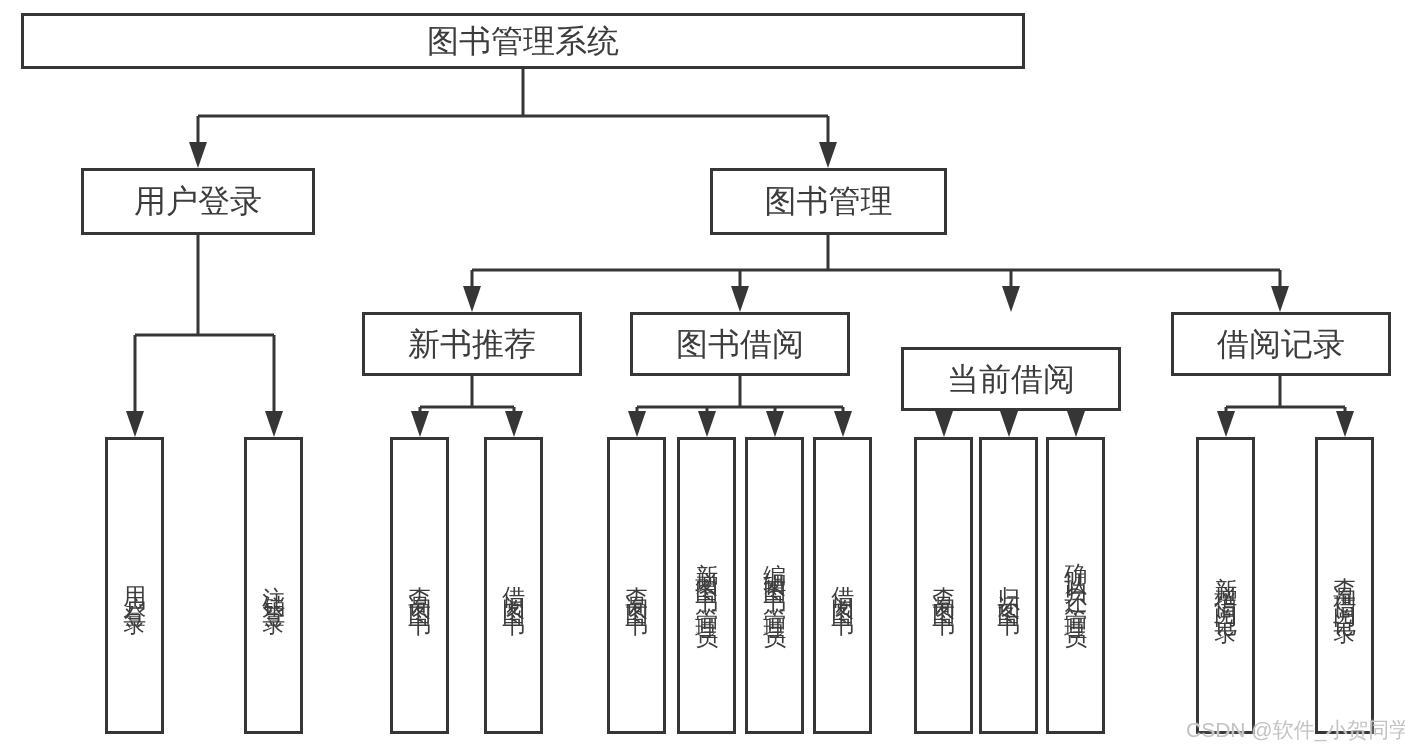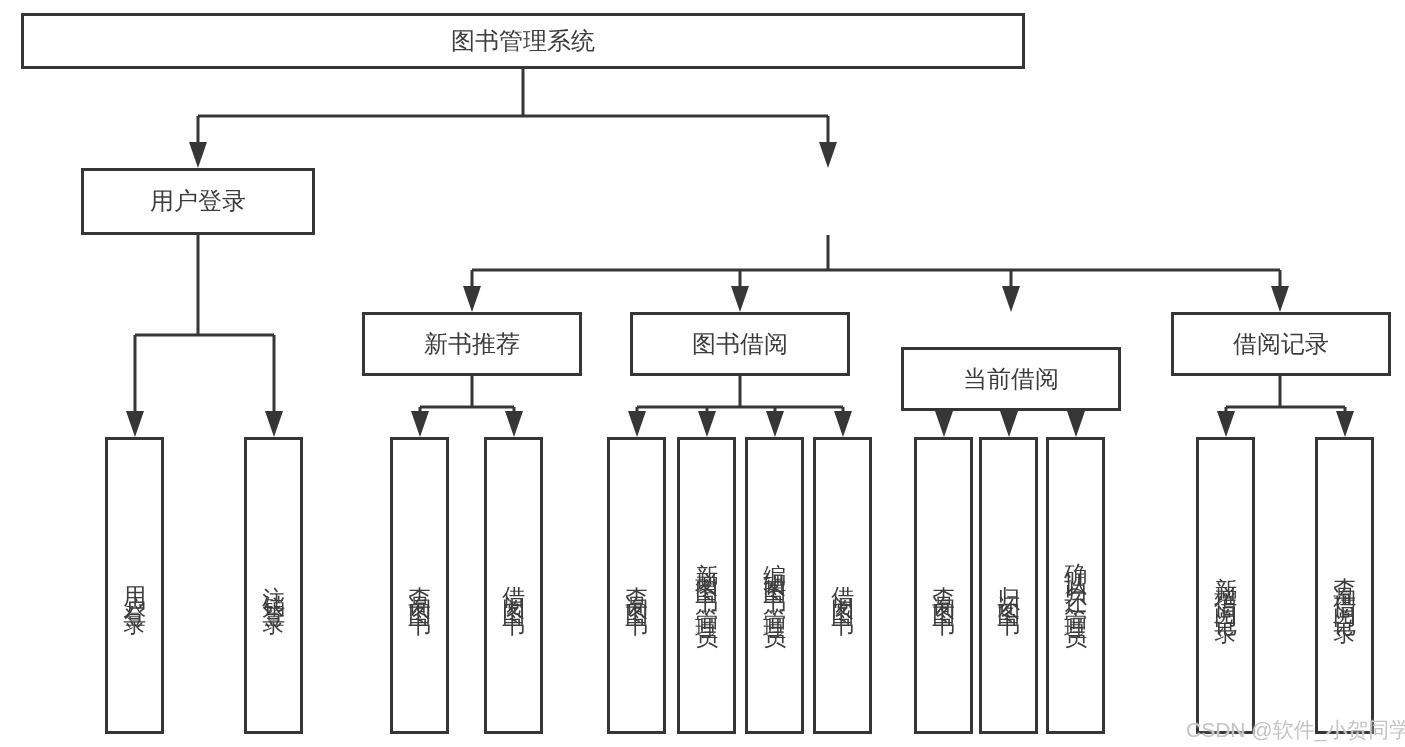--- a/index.html
+++ b/index.html
@@ -20,21 +20,21 @@
   .node {
     position: absolute;
     box-sizing: border-box;
     background: #ffffff;
     border: 3px solid #363636;
     color: #3c3c3c;
     display: flex;
     align-items: center;
     justify-content: center;
     z-index: 2;
-    font-size: 24px;
+    font-size: 32px;
     line-height: 1.2;
     white-space: nowrap;
   }
   .v-node {
     writing-mode: vertical-rl;
     text-orientation: mixed;
     font-size: 23px;
     letter-spacing: 9px;
     white-space: normal;
   }
@@ -88,20 +88,21 @@
       <polygon points="1000,411 1018,411 1009,437"></polygon>
       <polygon points="1067,411 1085,411 1076,437"></polygon>
       <polygon points="1217,411 1235,411 1226,437"></polygon>
       <polygon points="1336,411 1354,411 1345,437"></polygon>
     </g>
   </svg>
 
   <div class="node" style="left:21px; top:13px; width:1004px; height:56px;">图书管理系统</div>
 
   <div class="node" style="left:81px; top:168px; width:234px; height:67px;">用户登录</div>
+  <div class="node" style="left:710px; top:168px; width:237px; height:67px;">图书管理</div>
 
   <div class="node" style="left:362px; top:312px; width:220px; height:64px;">新书推荐</div>
   <div class="node" style="left:630px; top:312px; width:220px; height:64px;">图书借阅</div>
   <div class="node" style="left:901px; top:312px; width:220px; height:64px;margin-top:35px;">当前借阅</div>
   <div class="node" style="left:1171px; top:312px; width:220px; height:64px;">借阅记录</div>
 
   <div class="node v-node" style="left:105px; top:437px; width:59px; height:297px;">用户登录</div>
   <div class="node v-node" style="left:244px; top:437px; width:59px; height:297px;">注销登录</div>
 
   <div class="node v-node" style="left:390px; top:437px; width:59px; height:297px;">查询图书</div>

